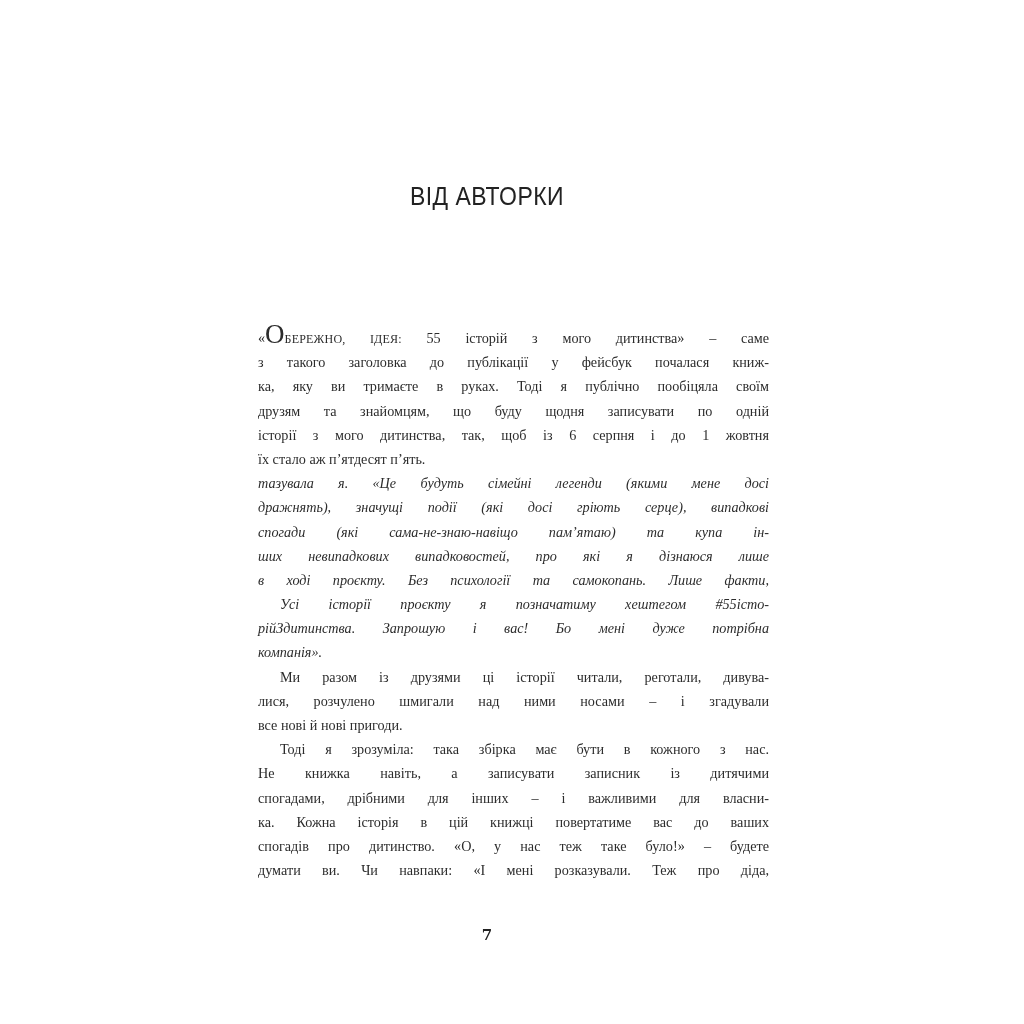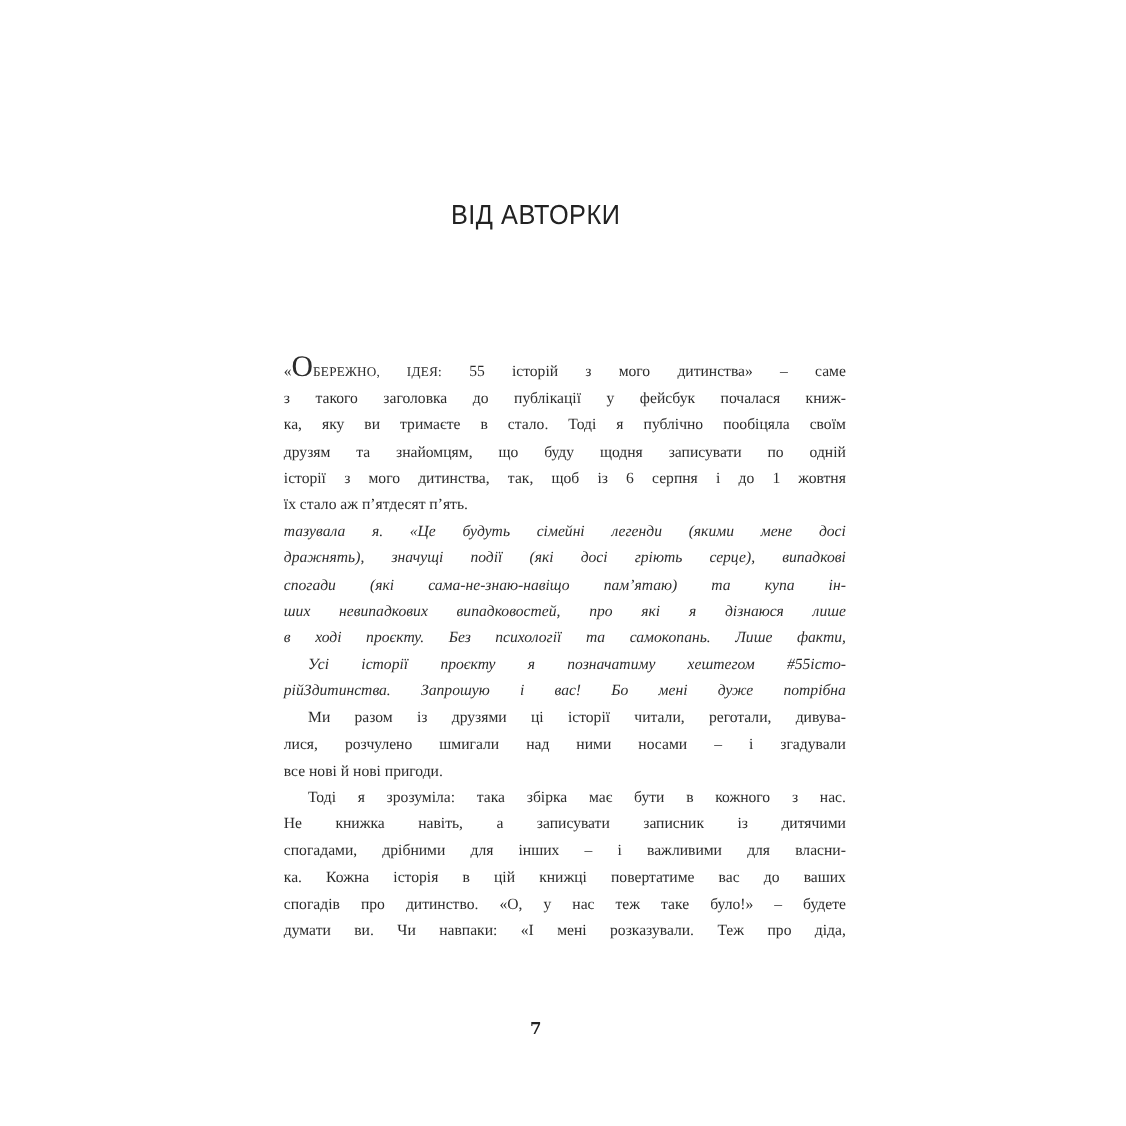--- a/index.html
+++ b/index.html
@@ -26,31 +26,32 @@
   }
 </style>
 </head>
 <body>
 
 <h1 class="heading">ВІД АВТОРКИ</h1>
 
 <div class="body-text">
   <span class="line"><span>«</span><span class="bigO">О</span><span class="sc">БЕРЕЖНО, ІДЕЯ:</span><span> 55 історій з мого дитинства» – саме</span></span>
   <span class="line">з такого заголовка до публікації у фейсбук почалася книж-</span>
-  <span class="line">ка, яку ви тримаєте в стало. Тоді я публічно пообіцяла своїм</span>
+  <span class="line">ка, яку ви тримаєте в руках. Тоді я публічно пообіцяла своїм</span>
   <span class="line">друзям та знайомцям, що буду щодня записувати по одній</span>
   <span class="line">історії з мого дитинства, так, щоб із 6 серпня і до 1 жовтня</span>
   <span class="line last">їх стало аж п’ятдесят п’ять.</span>
   <span class="line it">тазувала я. «Це будуть сімейні легенди (якими мене досі</span>
   <span class="line it">дражнять), значущі події (які досі гріють серце), випадкові</span>
   <span class="line it">спогади (які сама-не-знаю-навіщо пам’ятаю) та купа ін-</span>
   <span class="line it">ших невипадкових випадковостей, про які я дізнаюся лише</span>
   <span class="line it">в ході проєкту. Без психології та самокопань. Лише факти,</span>
   <span class="line it indent">Усі історії проєкту я позначатиму хештегом #55істо-</span>
   <span class="line it">рійЗдитинства. Запрошую і вас! Бо мені дуже потрібна</span>
+  <span class="line it last">компанія».</span>
   <span class="line indent">Ми разом із друзями ці історії читали, реготали, дивува-</span>
   <span class="line">лися, розчулено шмигали над ними носами – і згадували</span>
   <span class="line last">все нові й нові пригоди.</span>
   <span class="line indent">Тоді я зрозуміла: така збірка має бути в кожного з нас.</span>
   <span class="line">Не книжка навіть, а записувати записник із дитячими</span>
   <span class="line">спогадами, дрібними для інших – і важливими для власни-</span>
   <span class="line">ка. Кожна історія в цій книжці повертатиме вас до ваших</span>
   <span class="line">спогадів про дитинство. «О, у нас теж таке було!» – будете</span>
   <span class="line">думати ви. Чи навпаки: «І мені розказували. Теж про діда,</span>
 </div>

